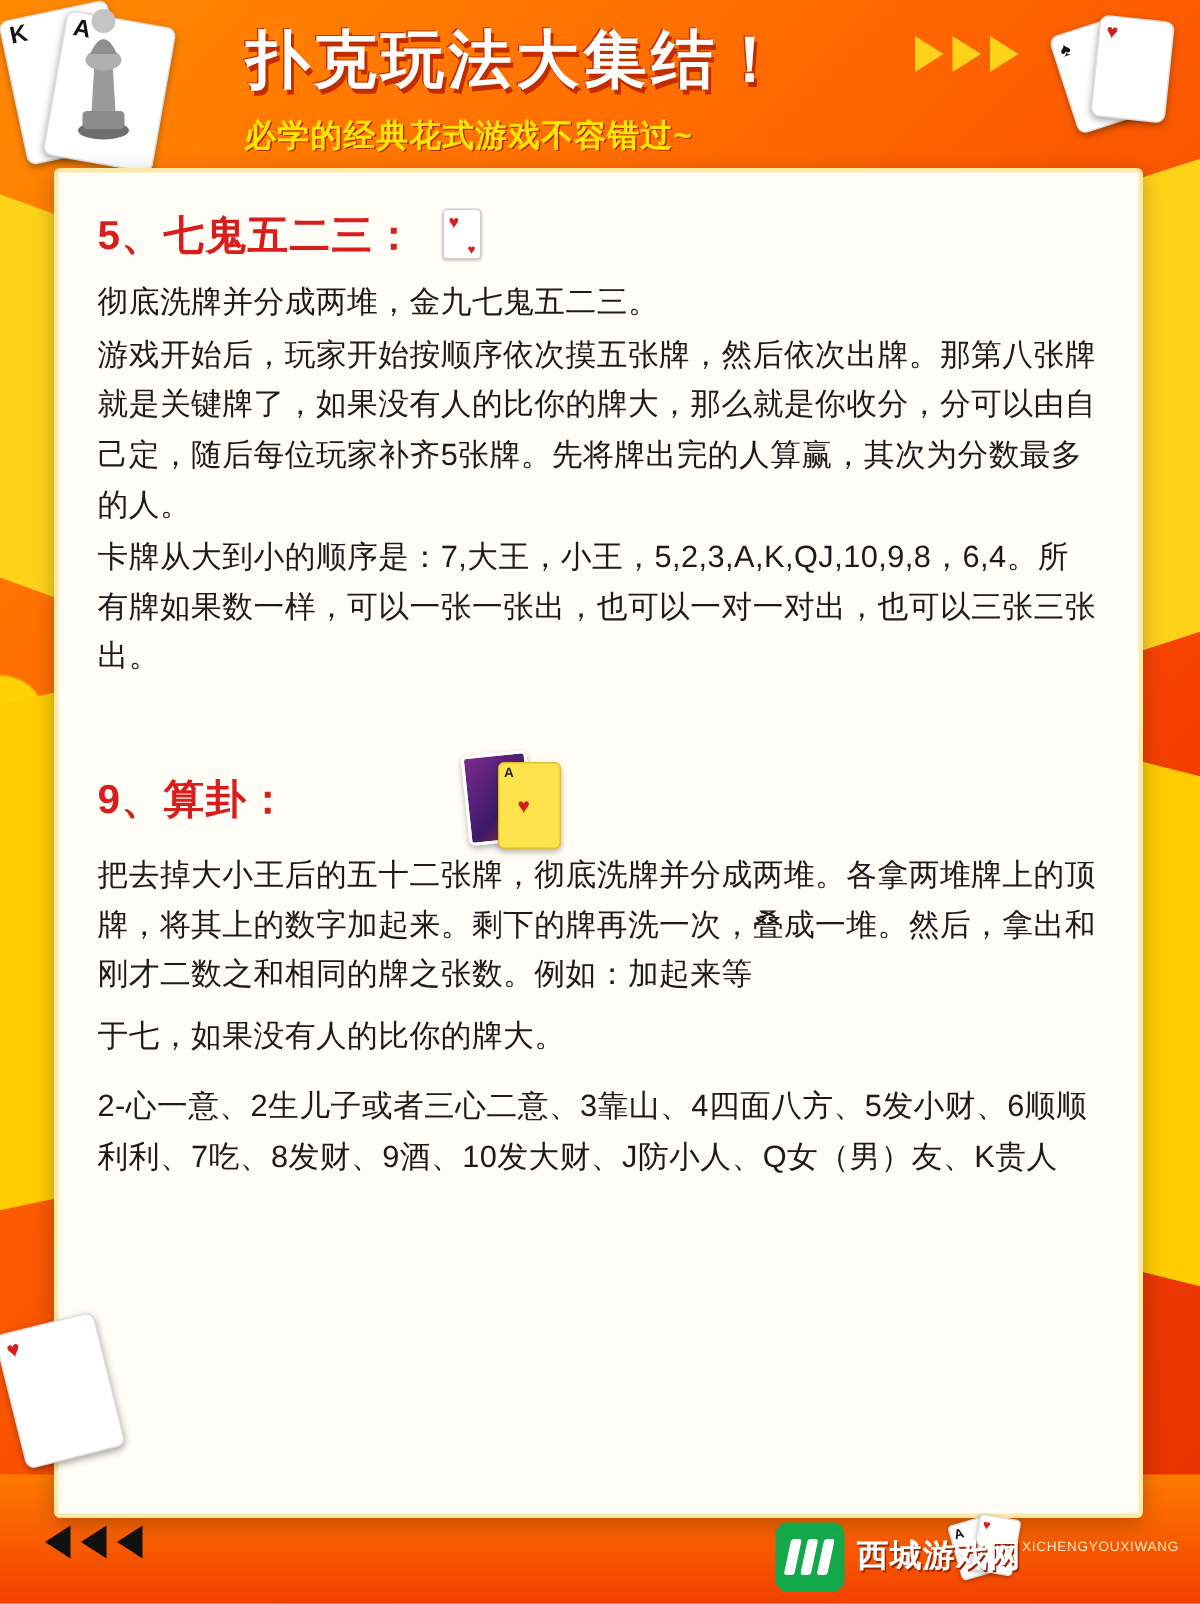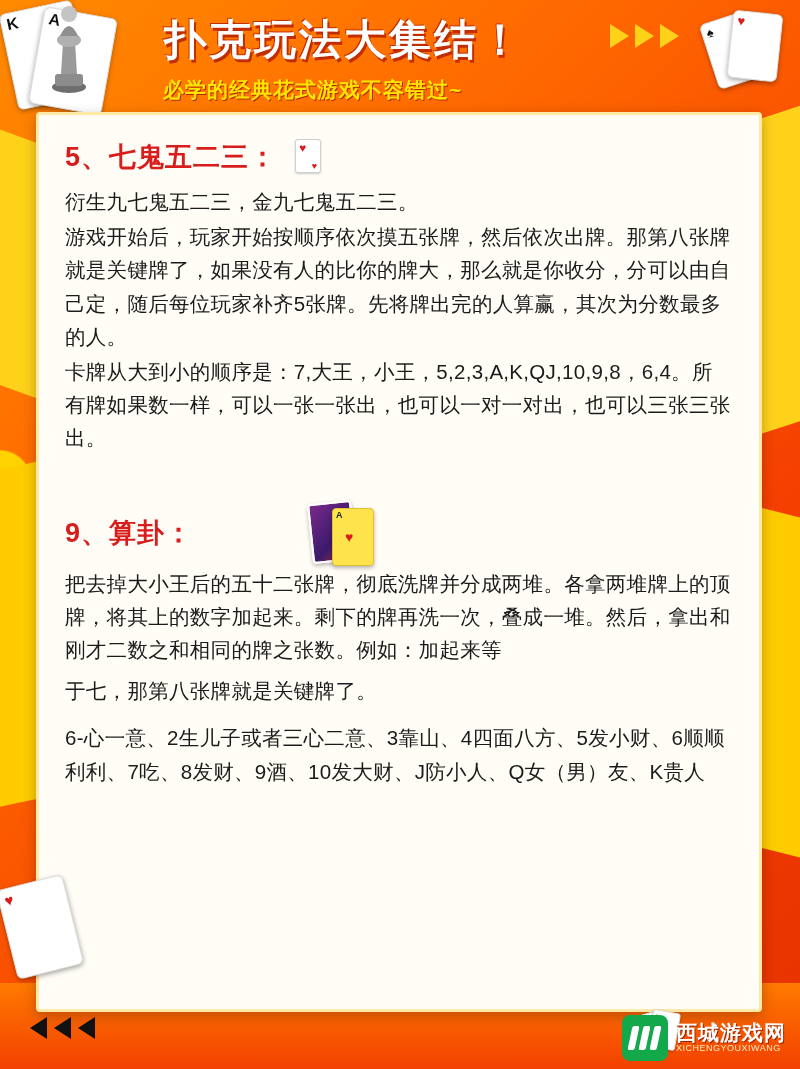--- a/index.html
+++ b/index.html
@@ -269,21 +269,21 @@
     position: absolute;
     background: #fff;
     width: 7px; height: 24px;
     top: 11px;
     border-radius: 2px;
   }
   .logo-mark span:nth-child(1) { left: 8px; transform: skewX(-12deg); }
   .logo-mark span:nth-child(2) { left: 19px; transform: skewX(-12deg); }
   .logo-mark span:nth-child(3) { left: 30px; transform: skewX(-12deg); }
   .logo-text {
-    display: flex; flex-direction: column; line-height: 1.05;
+    display: flex; flex-direction: row; line-height: 1.05;
   }
   .logo-cn {
     font-size: 21px; font-weight: bold; color: #ffffff;
     text-shadow: 1px 1px 0 #9c2400;
     letter-spacing: 1px;
   }
   .logo-en {
     font-size: 9px; color: #ffe9c2; letter-spacing: .5px;
   }
   .logo-cards {
@@ -351,37 +351,37 @@
   <div class="sheet">
 
     <div class="section-head">
       <span>5、七鬼五二三：</span>
       <span class="mini-card">
         <span class="heart">♥</span>
         <span class="heart2">♥</span>
       </span>
     </div>
 
-    <p class="body-text">衍生九七鬼五二三，金九七鬼五二三。</p>
+    <p class="body-text">彻底洗牌并分成两堆，金九七鬼五二三。</p>
     <p class="body-text">游戏开始后，玩家开始按顺序依次摸五张牌，然后依次出牌。那第八张牌就是关键牌了，如果没有人的比你的牌大，那么就是你收分，分可以由自己定，随后每位玩家补齐5张牌。先将牌出完的人算赢，其次为分数最多的人。</p>
     <p class="body-text">卡牌从大到小的顺序是：7,大王，小王，5,2,3,A,K,QJ,10,9,8，6,4。所有牌如果数一样，可以一张一张出，也可以一对一对出，也可以三张三张出。</p>
 
     <div class="gap-lg"></div>
 
     <div class="section-head">
       <span>9、算卦：</span>
     </div>
 
     <div class="gap-sm"></div>
     <p class="body-text">把去掉大小王后的五十二张牌，彻底洗牌并分成两堆。各拿两堆牌上的顶牌，将其上的数字加起来。剩下的牌再洗一次，叠成一堆。然后，拿出和刚才二数之和相同的牌之张数。例如：加起来等</p>
     <div class="gap-sm"></div>
-    <p class="body-text">于七，那第八张牌就是关键牌了。</p>
+    <p class="body-text">于七，如果没有人的比你的牌大。</p>
     <div class="gap-sm"></div>
     <div class="gap-sm"></div>
-    <p class="body-text">6-心一意、2生儿子或者三心二意、3靠山、4四面八方、5发小财、6顺顺利利、7吃、8发财、9酒、10发大财、J防小人、Q女（男）友、K贵人</p>
+    <p class="body-text">2-心一意、2生儿子或者三心二意、3靠山、4四面八方、5发小财、6顺顺利利、7吃、8发财、9酒、10发大财、J防小人、Q女（男）友、K贵人</p>
   </div>
 
   <div class="pair-cards">
     <div class="pc pc-back"></div>
     <div class="pc pc-front">
       <span class="s1">A</span>
       <span class="s2">♥</span>
     </div>
   </div>
 

